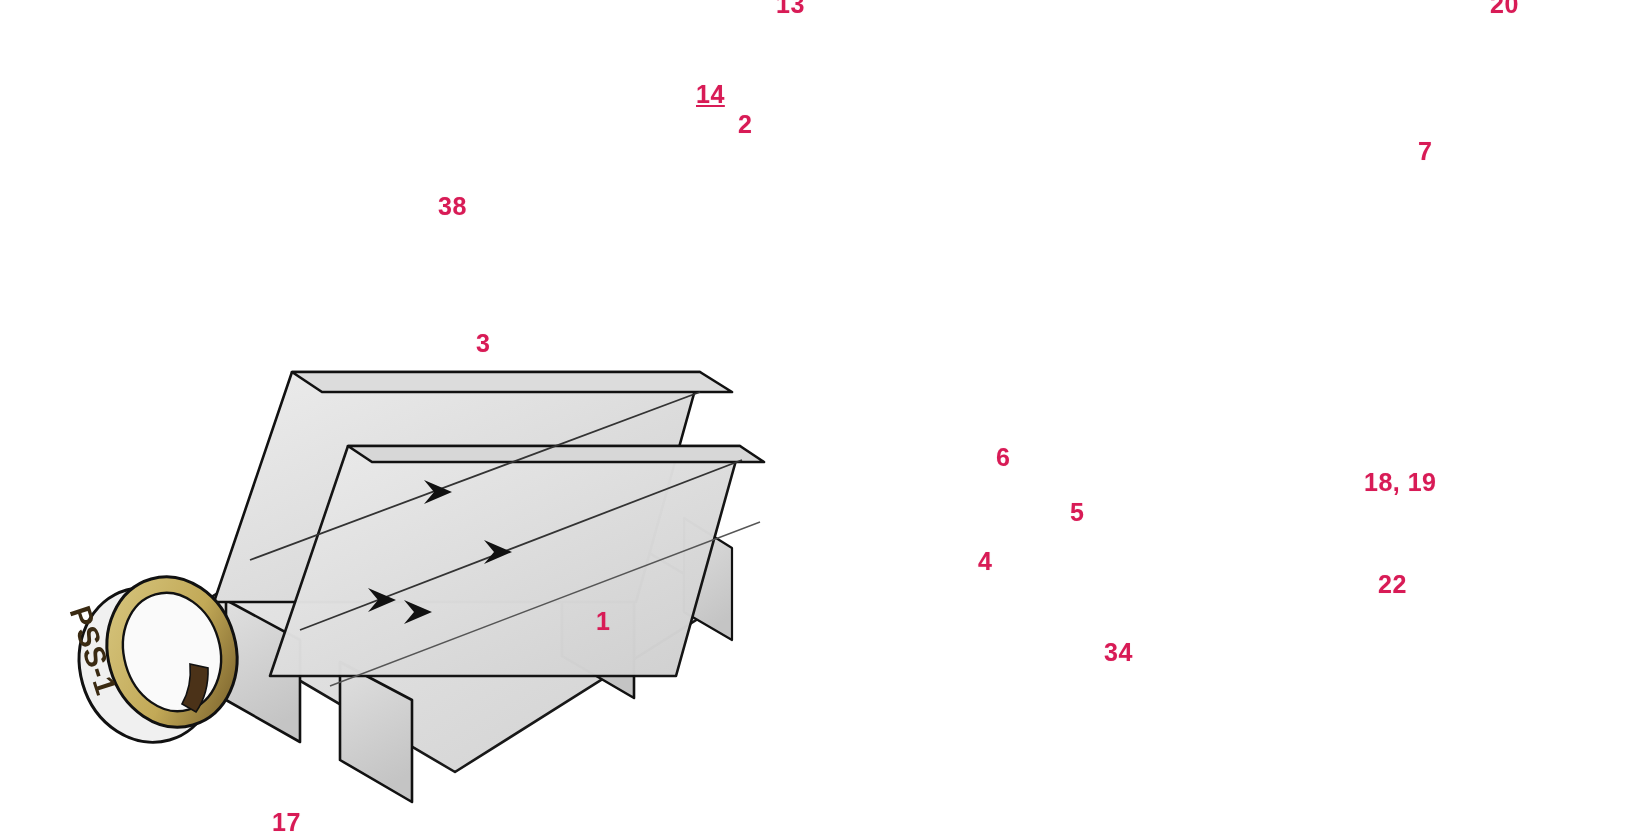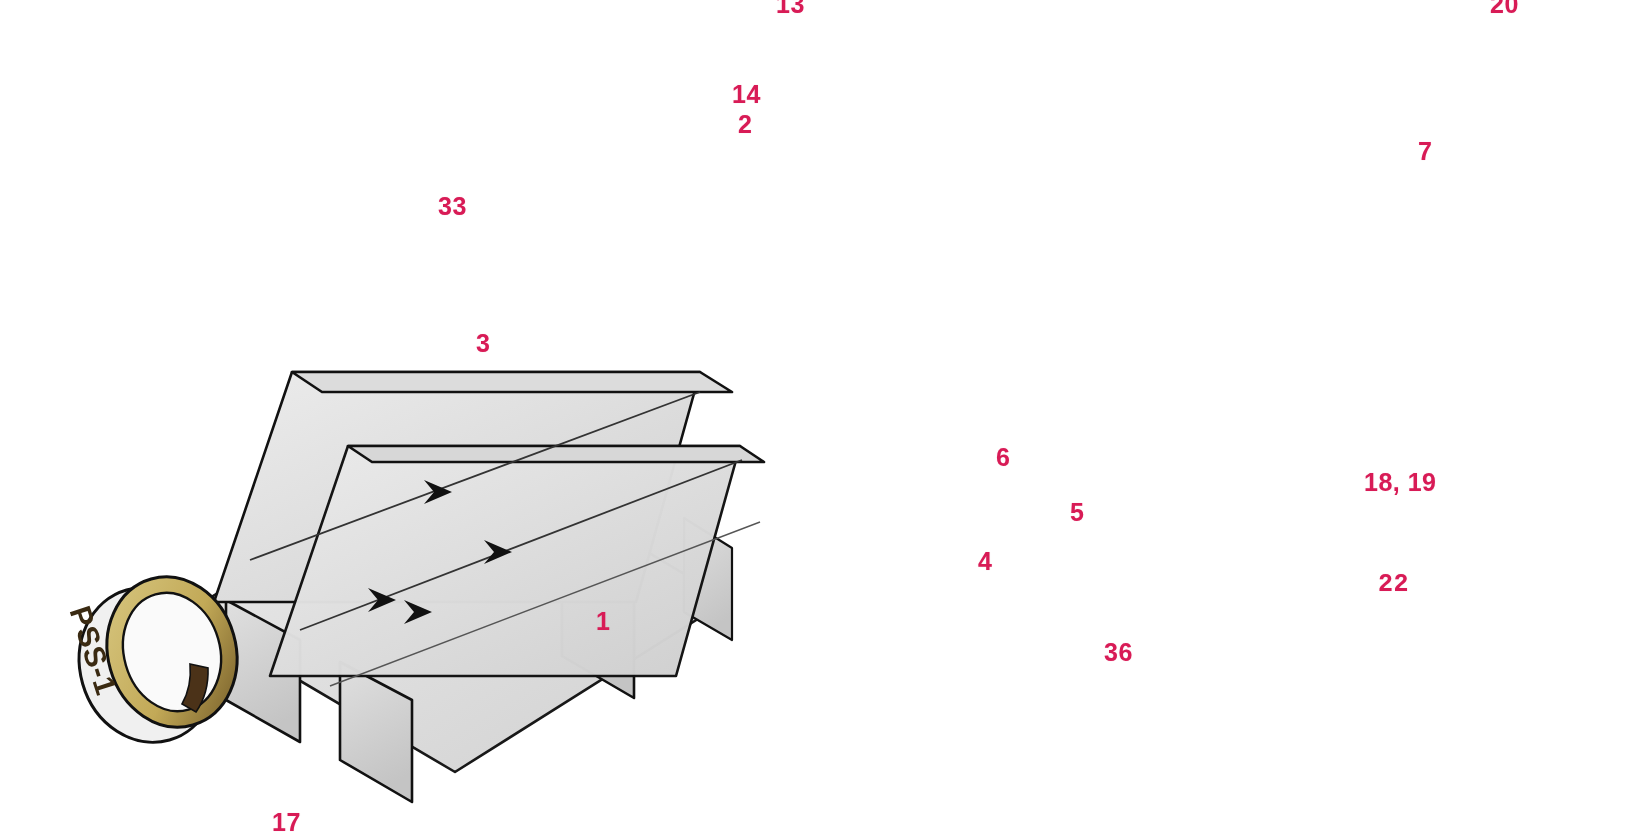--- a/index.html
+++ b/index.html
@@ -431,21 +431,21 @@
 
   
   <span class="callout" style="left:596px;  top:609px;">1</span>
   <span class="callout" style="left:738px;  top:112px;">2</span>
   <span class="callout" style="left:476px;  top:331px;">3</span>
   <span class="callout" style="left:978px;  top:549px;">4</span>
   <span class="callout" style="left:1070px; top:500px;">5</span>
   <span class="callout" style="left:996px;  top:445px;">6</span>
   <span class="callout" style="left:1418px; top:139px;">7</span>
   <span class="callout" style="left:776px;  top:-8px;">13</span>
-  <span class="callout" style="left:732px;  top:82px;">14</span>
+  <span class="callout" style="left:696px;  top:82px;text-decoration:underline;">14</span>
   <span class="callout" style="left:272px;  top:810px;">17</span>
   <span class="callout" style="left:1364px; top:470px;">18, 19</span>
   <span class="callout" style="left:1490px; top:-8px;">20</span>
-  <span class="callout" style="left:438px;  top:194px;">33</span>
-  <span class="callout" style="left:1378px; top:572px;font-family:Liberation Mono, monospace;">22</span>
-  <span class="callout" style="left:1104px; top:640px;">36</span>
+  <span class="callout" style="left:438px;  top:194px;">38</span>
+  <span class="callout" style="left:1378px; top:572px;">22</span>
+  <span class="callout" style="left:1104px; top:640px;">34</span>
 
 </div>
 
 </body></html>

